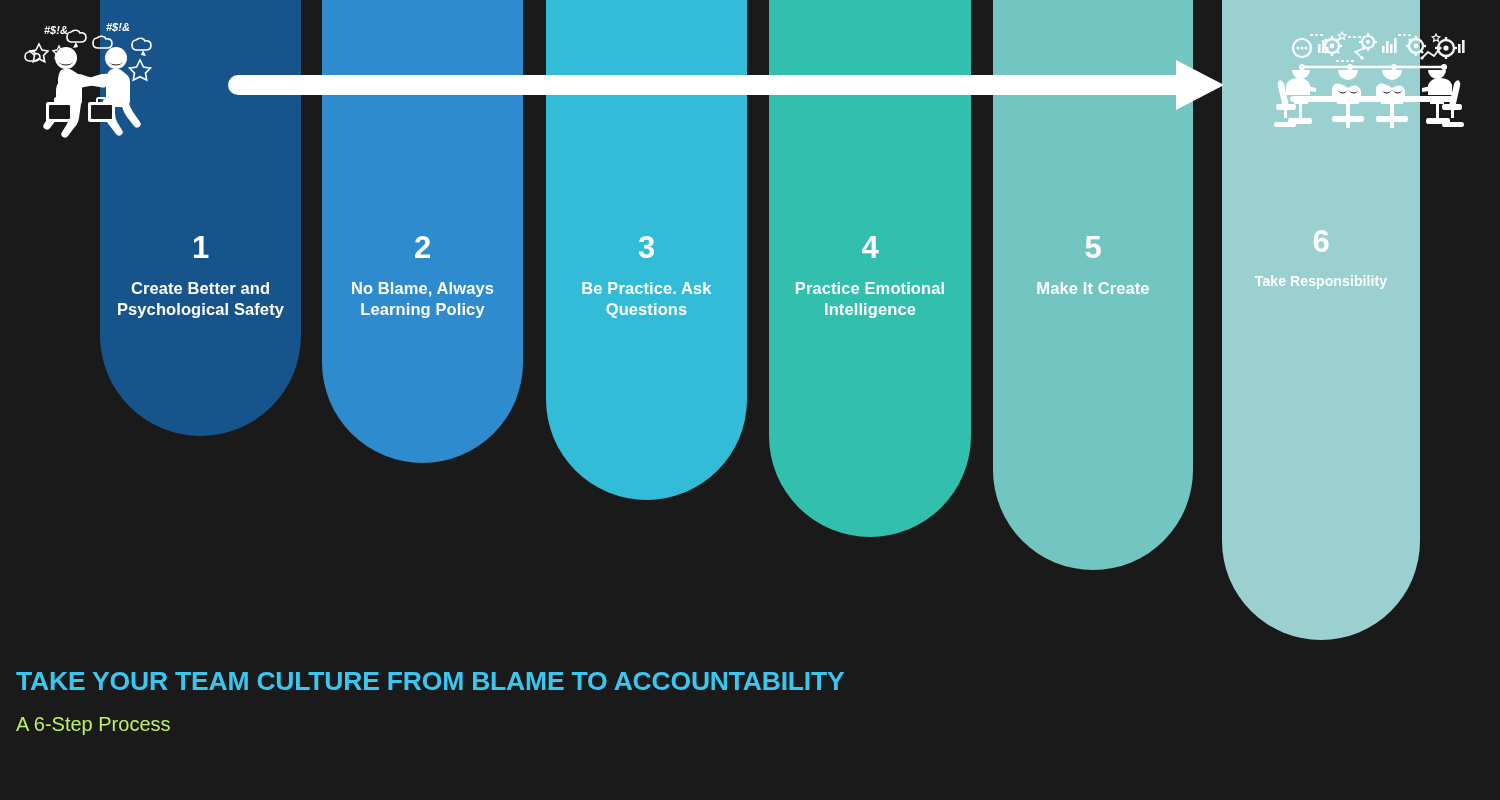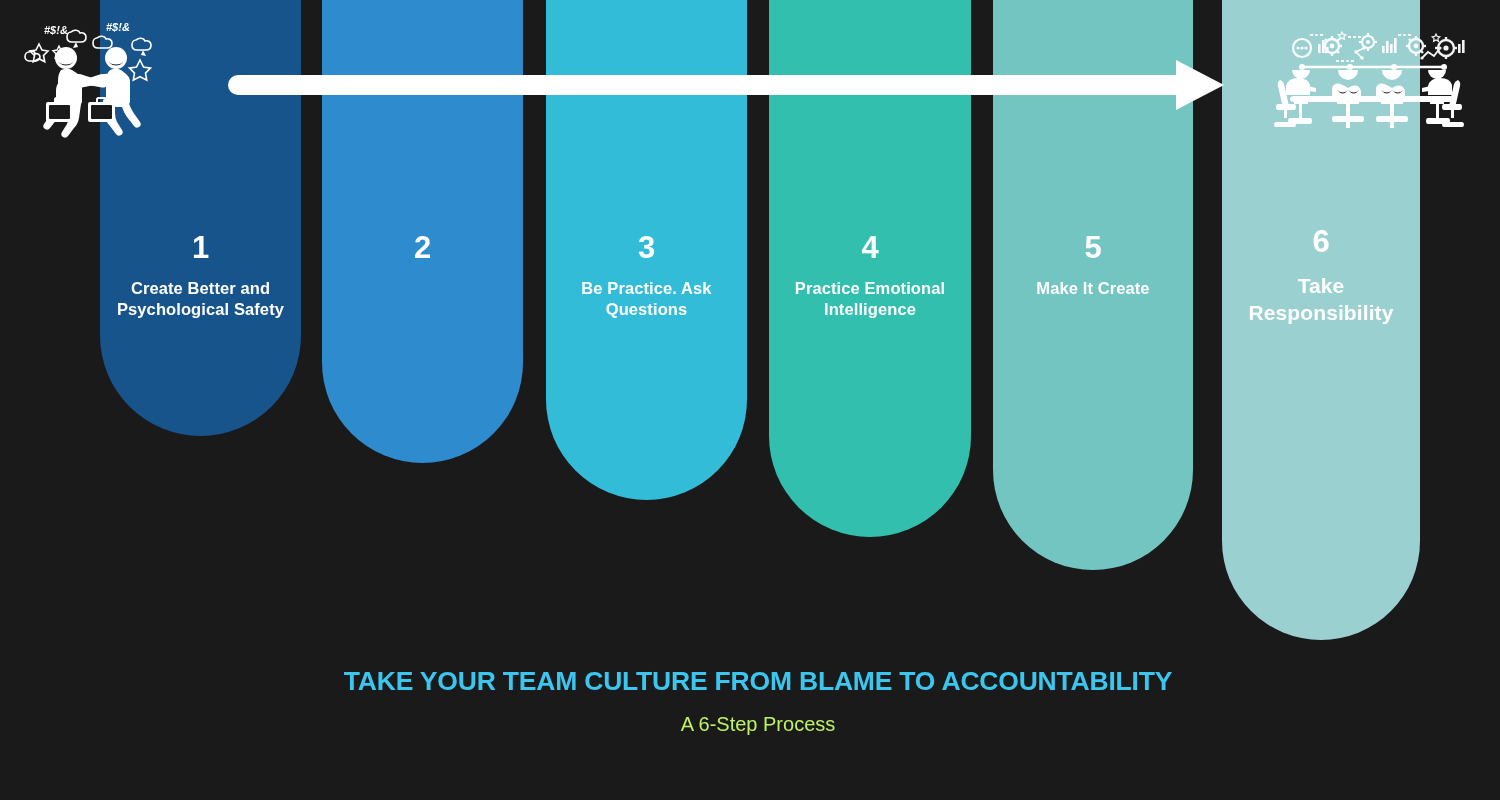--- a/index.html
+++ b/index.html
@@ -50,21 +50,21 @@
   .step-label{
     display:block;
     margin-top:15px;
     color:#ffffff;
     font-size:16.5px;
     font-weight:bold;
     line-height:1.28;
     letter-spacing:0.1px;
   }
   .col.alt .col-inner{ top:226px; }
-  .col.alt .step-label{ font-size:21px; margin-top:16px; }
+  .col.alt .step-label{ font-size:14px; margin-top:16px; }
 
   
   .arrow-wrap{
     position:absolute;
     left:228px; top:60px;
     width:1020px; height:50px;
     pointer-events:none;
   }
   .arrow-shaft{
     position:absolute;
@@ -93,21 +93,20 @@
     left:1272px; top:22px;
     width:200px; height:112px;
   }
   .icon-left svg, .icon-right svg{ display:block; width:100%; height:100%; }
 
   
   .caption{
     position:absolute;
     left:16px; right:0;
     top:668px;
-    text-align:center;
   }
   .caption-title{
     display:block;
     font-size:26.5px;
     font-weight:bold;
     letter-spacing:-0.2px;
     line-height:1.0;
   }
   .caption-sub{
     display:block;
@@ -128,20 +127,21 @@
     <div class="col" id="col0" style="left: 100px; width: 201px; height: 436px; background: rgb(24, 84, 140);">
       <div class="col-inner">
         <span class="step-num">1</span>
         <span class="step-label">Create Better and Psychological Safety</span>
       </div>
     </div>
 
     <div class="col" id="col1" style="left: 322px; width: 201px; height: 463px; background: rgb(46, 139, 205);">
       <div class="col-inner">
         <span class="step-num">2</span>
+        <span class="step-label">No Blame, Always Learning Policy</span>
       </div>
     </div>
 
     <div class="col" id="col2" style="left: 546px; width: 201px; height: 500px; background: rgb(51, 188, 216);">
       <div class="col-inner">
         <span class="step-num">3</span>
         <span class="step-label">Be Practice. Ask Questions</span>
       </div>
     </div>
 

